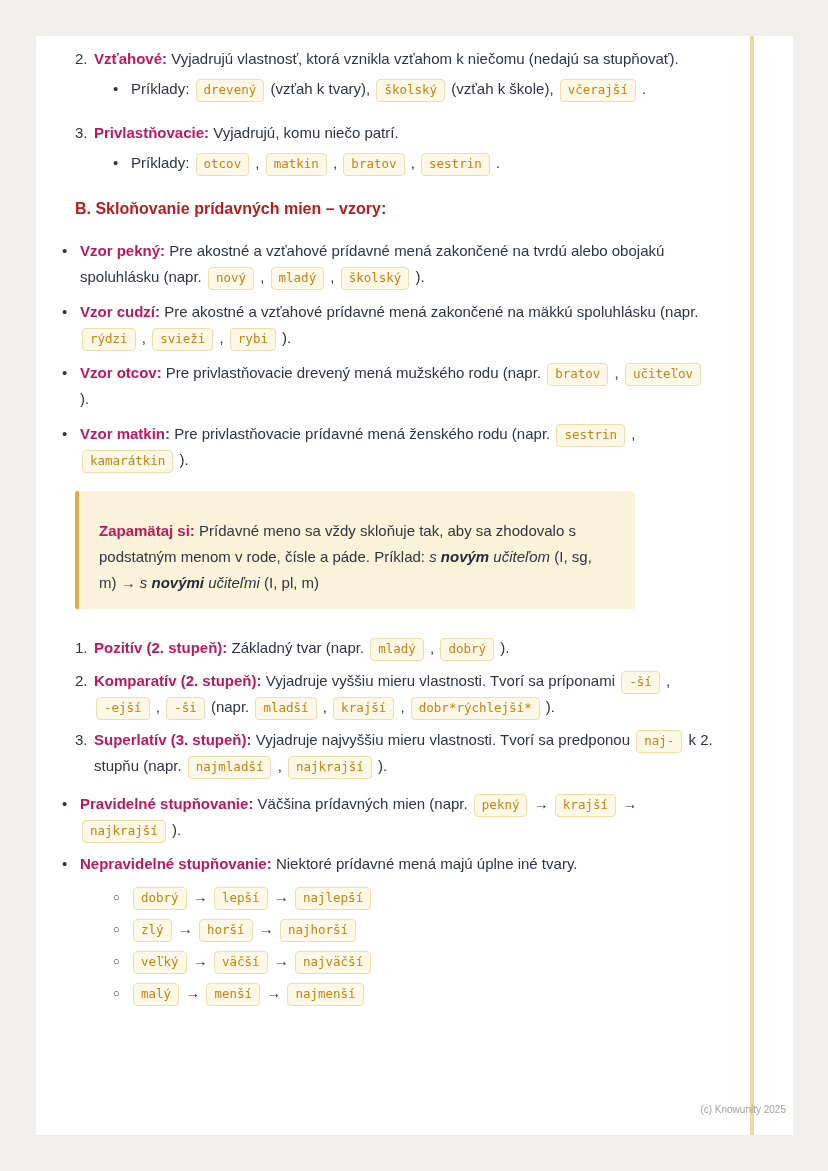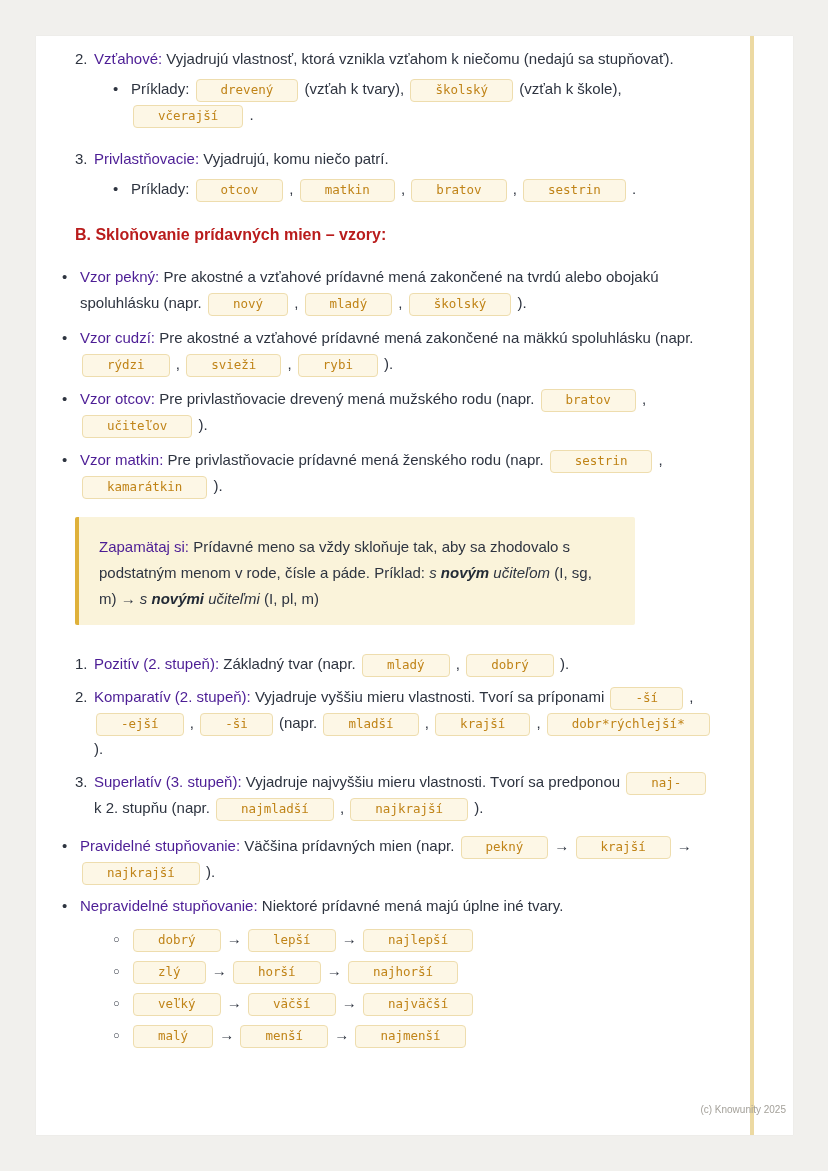--- a/index.html
+++ b/index.html
@@ -50,48 +50,48 @@
   .marker {
     flex: none;
     width: 18px;
     color: #2e3440;
   }
   .marker.circ { font-size: 11px; line-height: 26px; }
   .uli.top { margin-left: -13px; }
   .sub { margin-left: 38px; }
   .itext { flex: 1; min-width: 0; }
   .seg-t { font-weight: 400; }
-  .seg-b { font-weight: 400; color: #4c1d95; }
+  .seg-b { font-weight: 700; color: #be185d; }
   .seg-i { font-style: italic; }
   .seg-bi { font-style: italic; font-weight: 700; color: #232b36; }
   .chip {
     font-family: "DejaVu Sans Mono", monospace;
     font-size: 12.5px;
     line-height: 1.4;
     color: #c08418;
     background: #fdf7e6;
     border: 1px solid #eeddae;
     border-radius: 4px;
-    padding: 1px 24px 2px;
+    padding: 1px 7px 2px;
     margin: 0 2px;
     white-space: nowrap;
     display: inline-block;
     vertical-align: baseline;
   }
   .heading {
     font-size: 16px;
     font-weight: 700;
     color: #b91c1c;
     margin: 0 0 16px;
   }
   .callout {
     background: #faf3da;
     border-left: 4px solid #dfb13a;
     border-radius: 2px;
-    padding: 17px 22px 13px 20px;
+    padding: 27px 22px 13px 20px;
     width: 560px;
     max-width: 100%;
     margin: 18px 0 26px;
   }
   .footer {
     position: absolute;
     right: 7px;
     bottom: 20px;
     font-size: 10px;
     color: #a4a19a;

